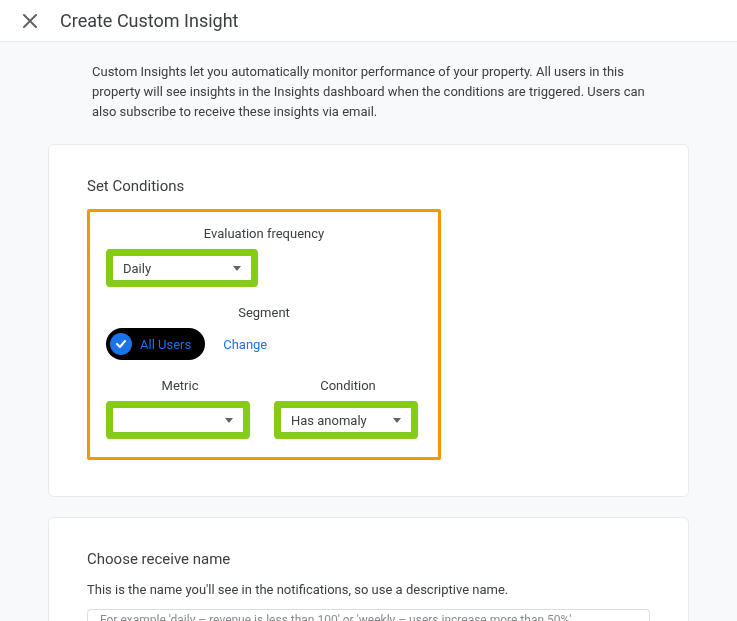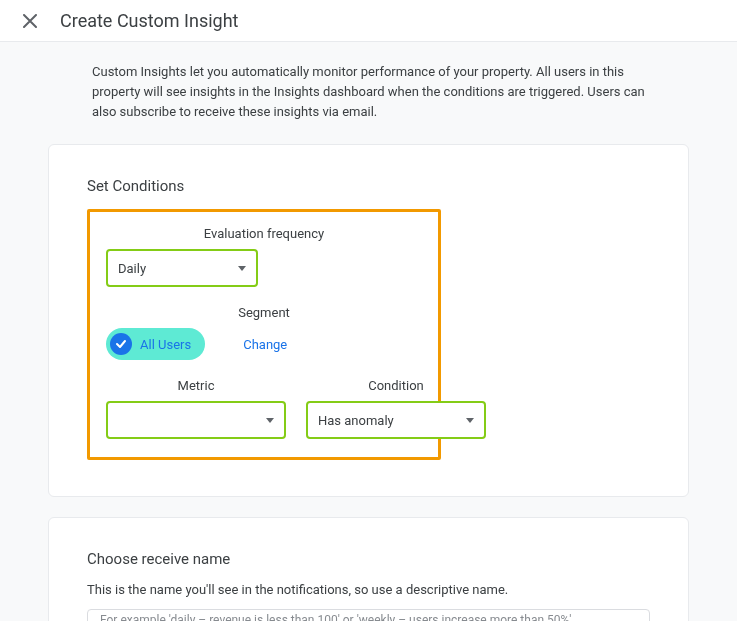--- a/index.html
+++ b/index.html
@@ -61,21 +61,21 @@
     padding: 14px 16px 18px 16px;
     width: 354px;
     text-align: center;
   }
   .field-label {
     font-size: 13px;
     color: #3c4043;
     margin-bottom: 8px;
   }
   .dropdown {
-    border: 2px solid #84cc16;
+    border: 7px solid #84cc16;
     border-radius: 4px;
     height: 38px;
     padding: 0 10px;
     display: flex;
     align-items: center;
     justify-content: space-between;
     cursor: pointer;
     background: #fff;
     font-size: 13px;
     color: #3c4043;
@@ -87,42 +87,42 @@
     border-top: 5px solid #5f6368;
   }
   .dd-eval { width: 152px; margin-bottom: 18px; }
   .segment-row {
     display: flex;
     align-items: center;
     gap: 18px;
     margin-bottom: 18px;
   }
   .segment-chip {
-    background: #5eead4;
+    background: #000000;
     border-radius: 18px;
     height: 32px;
     display: flex;
     align-items: center;
     padding: 0 14px 0 4px;
     gap: 8px;
   }
   .check-circle {
     width: 22px; height: 22px;
     border-radius: 50%;
     background: #1a73e8;
     display: flex;
     align-items: center;
     justify-content: center;
   }
   .check-circle svg { width: 12px; height: 12px; }
   .segment-chip-label { color: #1a73e8; font-size: 13px; }
-  .change-link { color: #1a73e8; font-size: 13px; cursor: pointer; margin-left: 20px; }
+  .change-link { color: #1a73e8; font-size: 13px; cursor: pointer; }
   .two-col { display: flex; gap: 20px; }
   .col { flex: 1; }
-  .dd-metric, .dd-condition { width: 180px; }
+  .dd-metric, .dd-condition { width: 144px; }
   .name-intro {
     font-size: 13px;
     color: #3c4043;
     margin-bottom: 12px;
   }
   .name-input {
     width: 100%;
     border: 1px solid #dadce0;
     border-radius: 4px;
     height: 22px;

